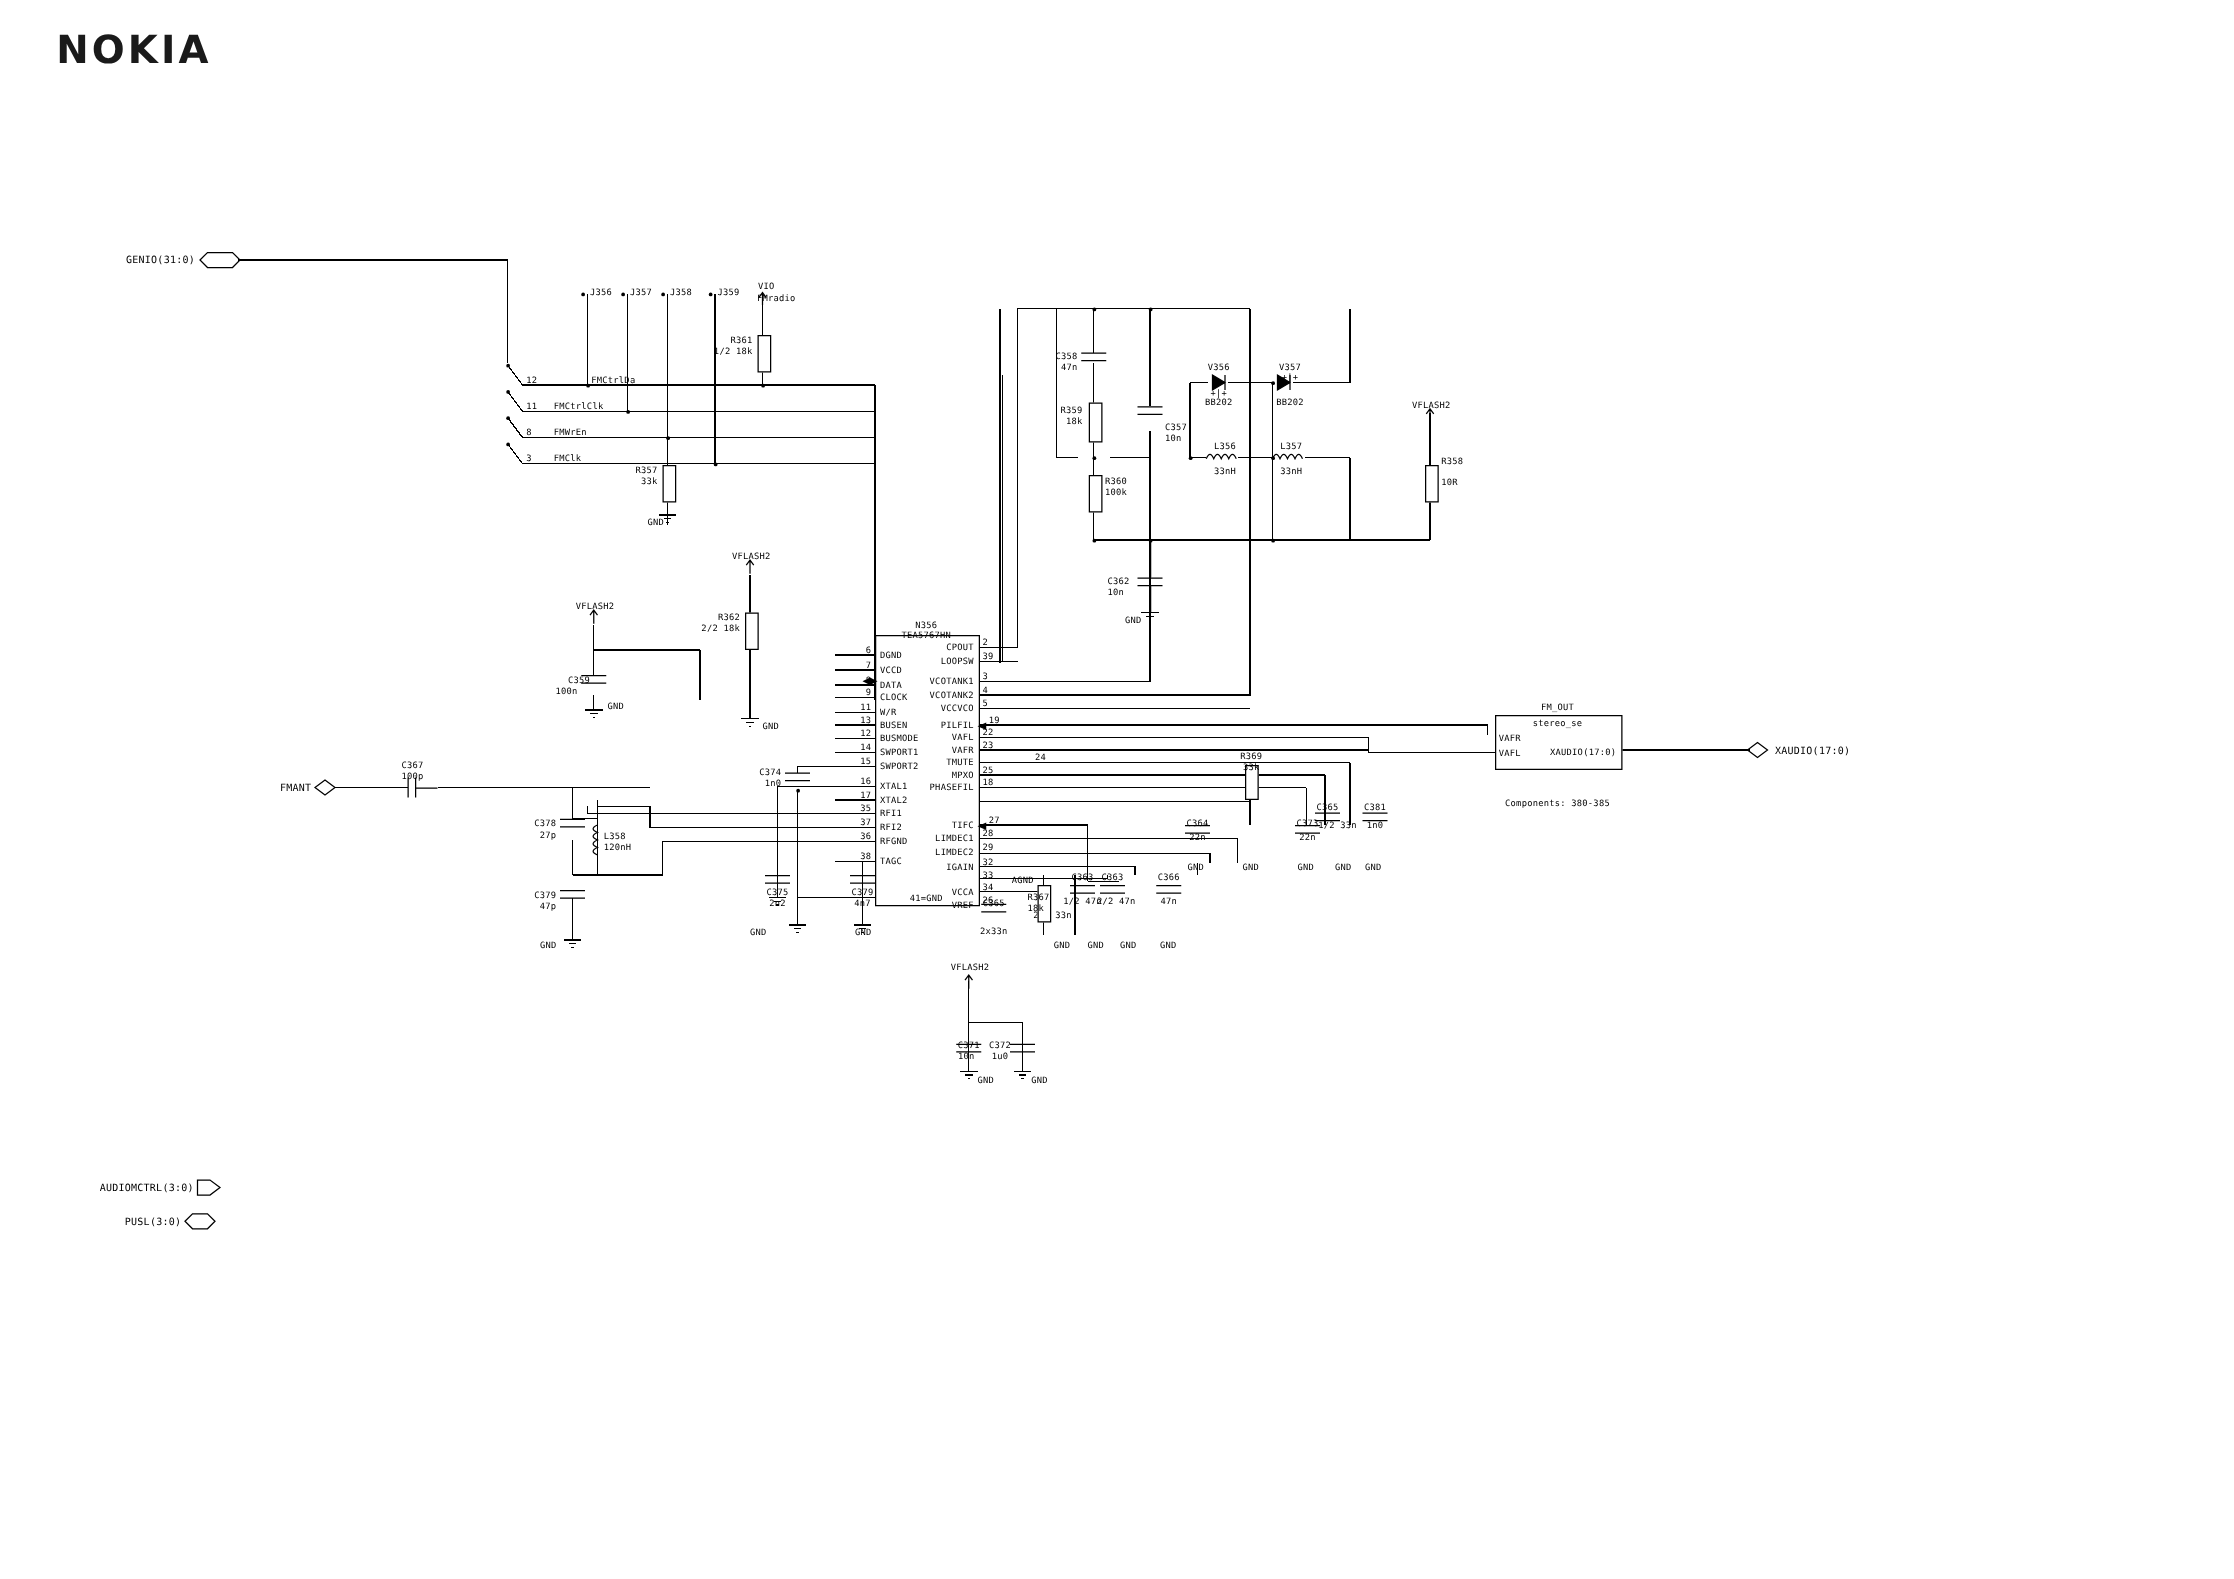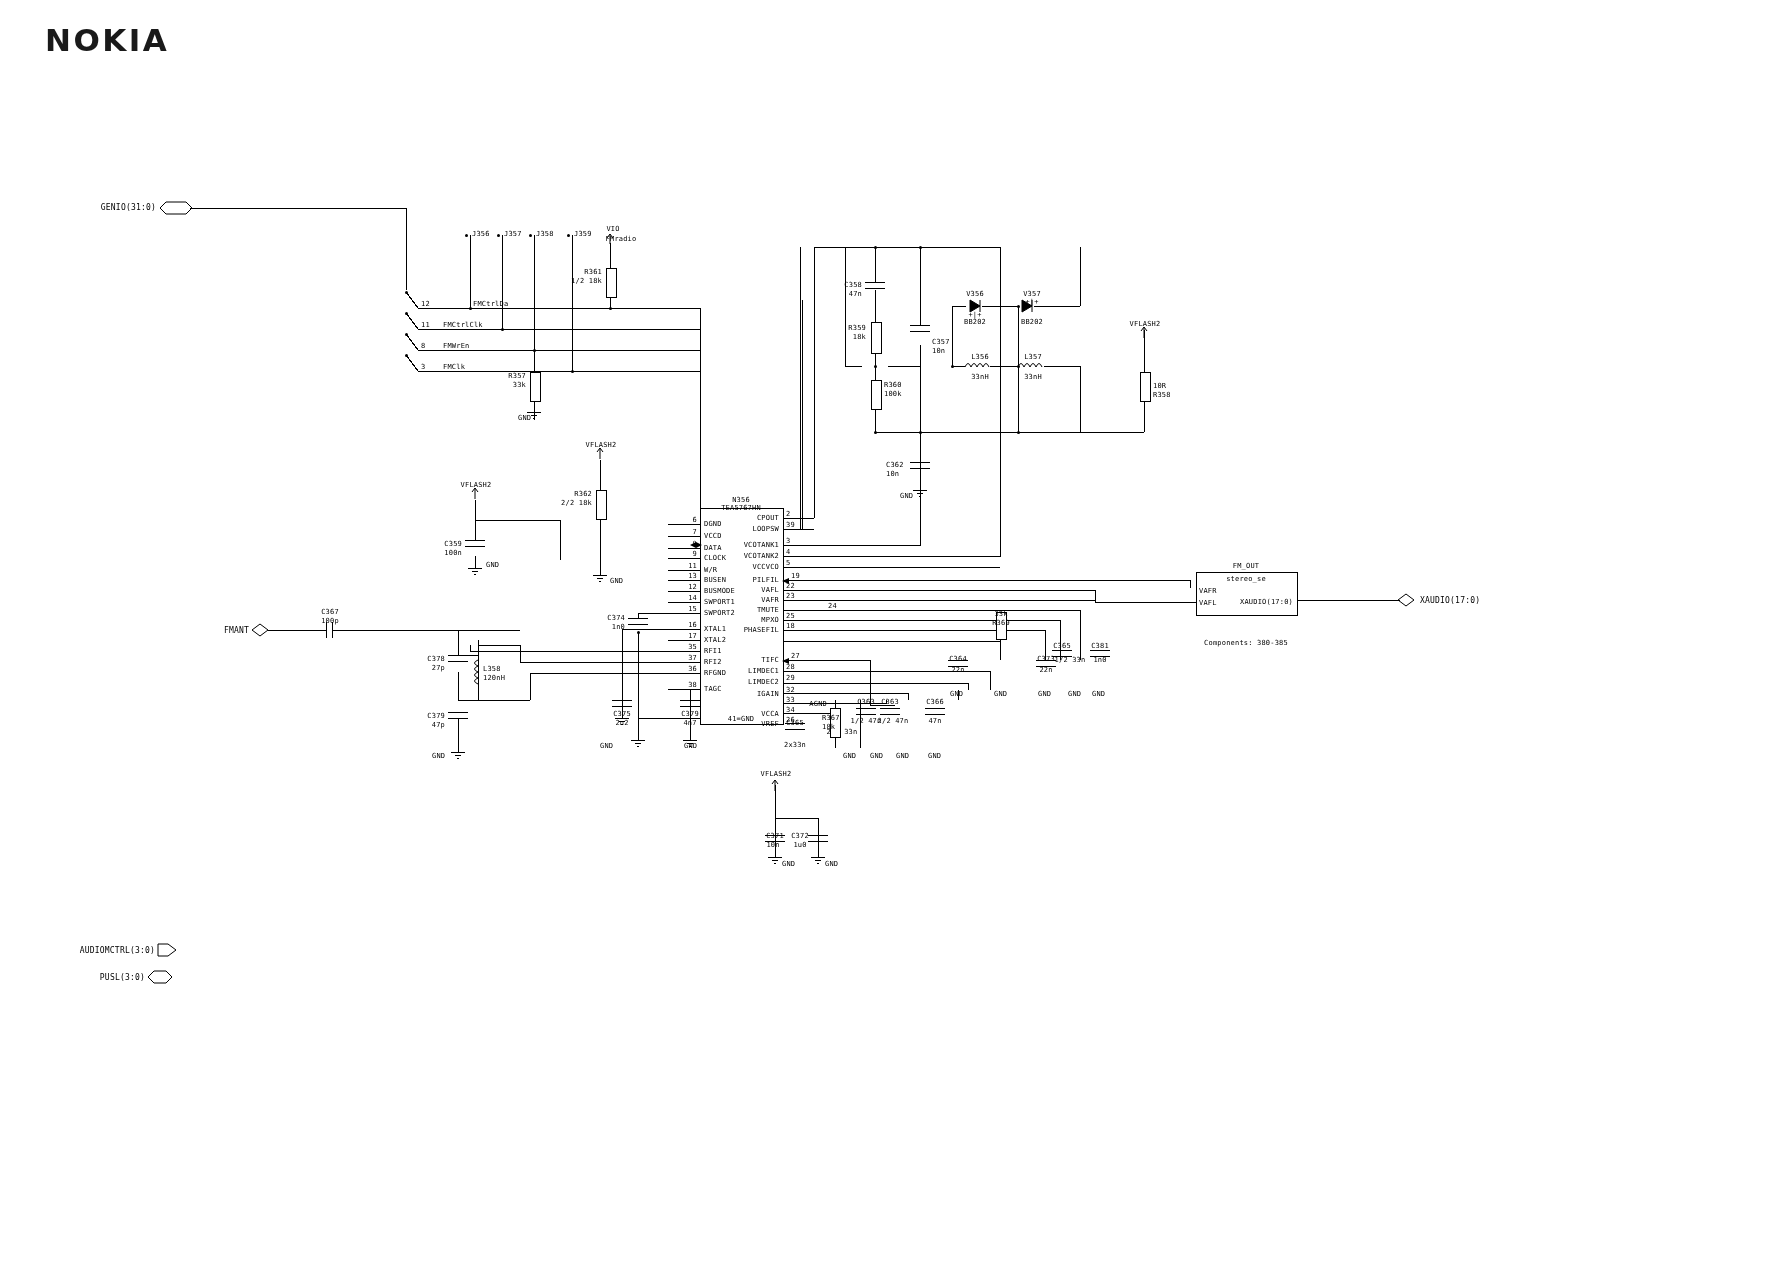--- a/index.html
+++ b/index.html
@@ -316,21 +316,21 @@
   <div class="lbl sm r" style="left:592px;top:499px;">2/2 18k</div>
   <div class="lbl sm" style="left:610px;top:577px;">GND</div>
 
   <svg width="12" height="14" style="left:470px;top:486px;">
     <path d="M5,13 L5,2 M2,6 L5,2 L8,6" stroke="#000" stroke-width="1" fill="none"></path>
   </svg>
   <div class="lbl sm c" style="left:476px;top:481px;">VFLASH2</div>
 
   <div style="position:absolute;left:465px;top:540px;width:20px;height:1px;background:#000;"></div>
   <div style="position:absolute;left:465px;top:546px;width:20px;height:1px;background:#000;"></div>
-  <div class="lbl sm r" style="left:462px;top:540px;">C359</div>
+  <div class="lbl sm r" style="left:472px;top:540px;">C359</div>
   <div class="lbl sm r" style="left:462px;top:549px;">100n</div>
   <div class="lbl sm" style="left:486px;top:561px;">GND</div>
 
   <div class="box" style="left:700px;top:508px;width:82px;height:215px;"></div>
   <div class="lbl sm c" style="left:741px;top:496px;">N356</div>
   <div class="lbl sm c" style="left:741px;top:504px;">TEA5767HN</div>
   <div class="lbl sm c" style="left:741px;top:715px;">41=GND</div>
 
   <div class="lbl sm r" style="left:697px;top:516px;">6</div>
   <div class="lbl sm" style="left:704px;top:520px;">DGND</div>
@@ -462,21 +462,21 @@
     <path d="M0,6 q3,-7 6,0 q3,-7 6,0 q3,-7 6,0 q3,-7 6,0" stroke="#000" stroke-width="1" fill="none"></path>
   </svg>
   <div class="lbl sm c" style="left:1033px;top:353px;">L357</div>
   <div class="lbl sm c" style="left:1033px;top:373px;">33nH</div>
 
   <svg width="12" height="14" style="left:1139px;top:325px;">
     <path d="M5,13 L5,2 M2,6 L5,2 L8,6" stroke="#000" stroke-width="1" fill="none"></path>
   </svg>
   <div class="lbl sm c" style="left:1145px;top:320px;">VFLASH2</div>
   <div class="res" style="left:1140px;top:372px;height:28px;"></div>
-  <div class="lbl sm" style="left:1153px;top:391px;">R358</div>
+  <div class="lbl sm" style="left:1153px;top:365px;">R358</div>
   <div class="lbl sm" style="left:1153px;top:382px;">10R</div>
 
   <div class="dot" style="left:875px;top:247px;"></div>
   <div class="dot" style="left:920px;top:247px;"></div>
   <div class="dot" style="left:875px;top:366px;"></div>
   <div class="dot" style="left:875px;top:432px;"></div>
   <div class="dot" style="left:920px;top:432px;"></div>
   <div class="dot" style="left:1018px;top:306px;"></div>
   <div class="dot" style="left:1018px;top:366px;"></div>
   <div class="dot" style="left:1018px;top:432px;"></div>
@@ -560,21 +560,21 @@
   <div class="lbl sm c" style="left:935px;top:717px;">47n</div>
   <div class="lbl sm" style="left:928px;top:752px;">GND</div>
 
   <div style="position:absolute;left:948px;top:660px;width:20px;height:1px;background:#000;"></div>
   <div style="position:absolute;left:948px;top:666px;width:20px;height:1px;background:#000;"></div>
   <div class="lbl sm c" style="left:958px;top:655px;">C364</div>
   <div class="lbl sm c" style="left:958px;top:666px;">22n</div>
   <div class="lbl sm" style="left:950px;top:690px;">GND</div>
 
   <div class="res" style="left:996px;top:612px;height:26px;"></div>
-  <div class="lbl sm c" style="left:1001px;top:601px;margin-top:18px;">R369</div>
+  <div class="lbl sm c" style="left:1001px;top:601px;">R369</div>
   <div class="lbl sm c" style="left:1001px;top:610px;">33k</div>
   <div class="lbl sm" style="left:994px;top:690px;">GND</div>
 
   <div style="position:absolute;left:1036px;top:660px;width:20px;height:1px;background:#000;"></div>
   <div style="position:absolute;left:1036px;top:666px;width:20px;height:1px;background:#000;"></div>
   <div class="lbl sm c" style="left:1046px;top:655px;">C373</div>
   <div class="lbl sm c" style="left:1046px;top:666px;">22n</div>
   <div class="lbl sm" style="left:1038px;top:690px;">GND</div>
 
   <div style="position:absolute;left:1052px;top:650px;width:20px;height:1px;background:#000;"></div>

